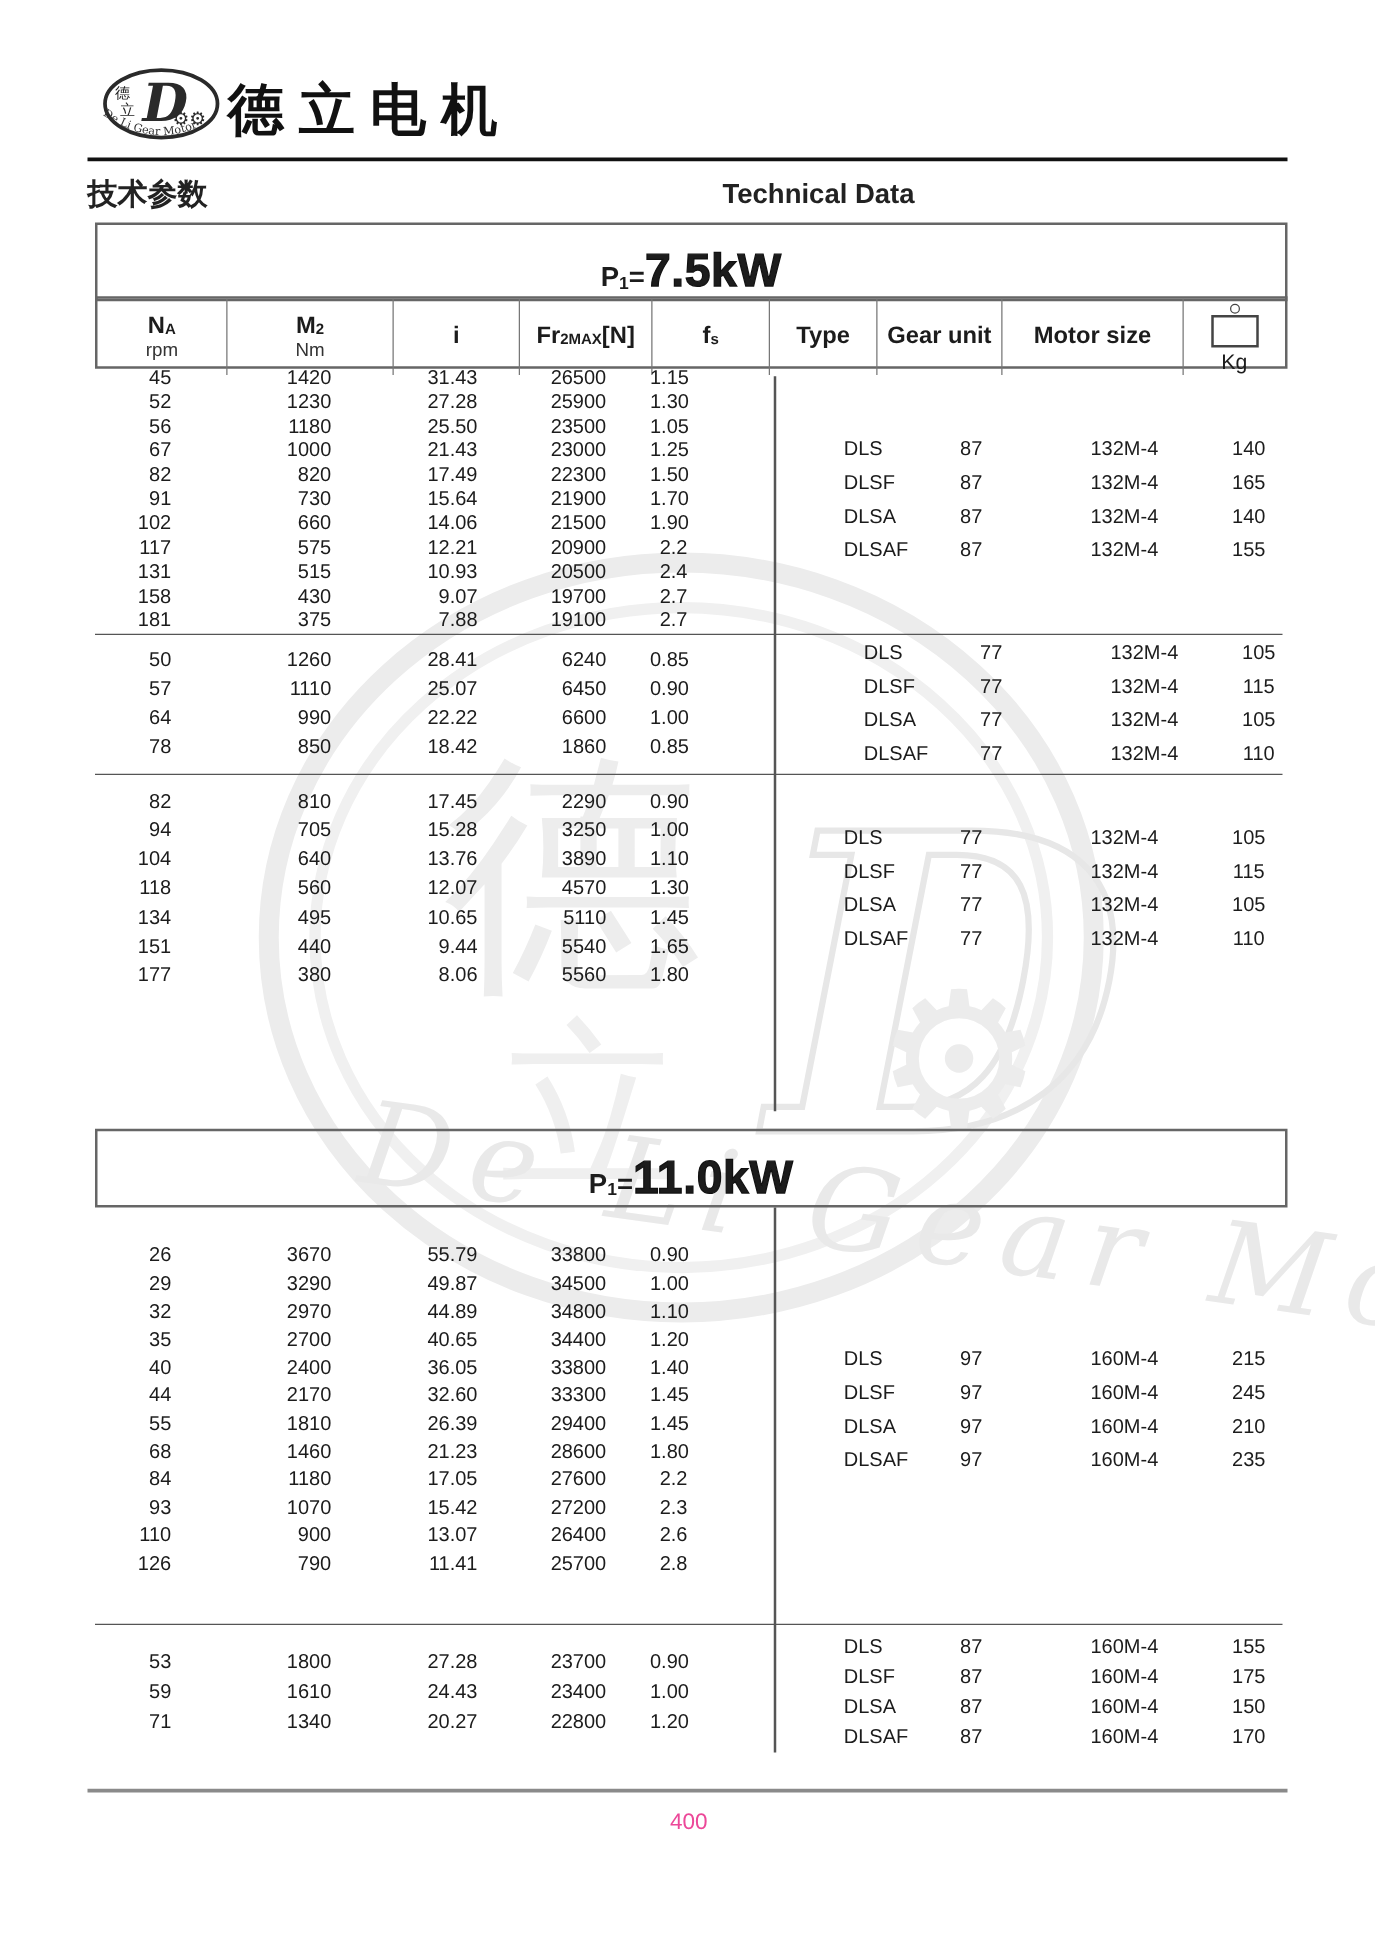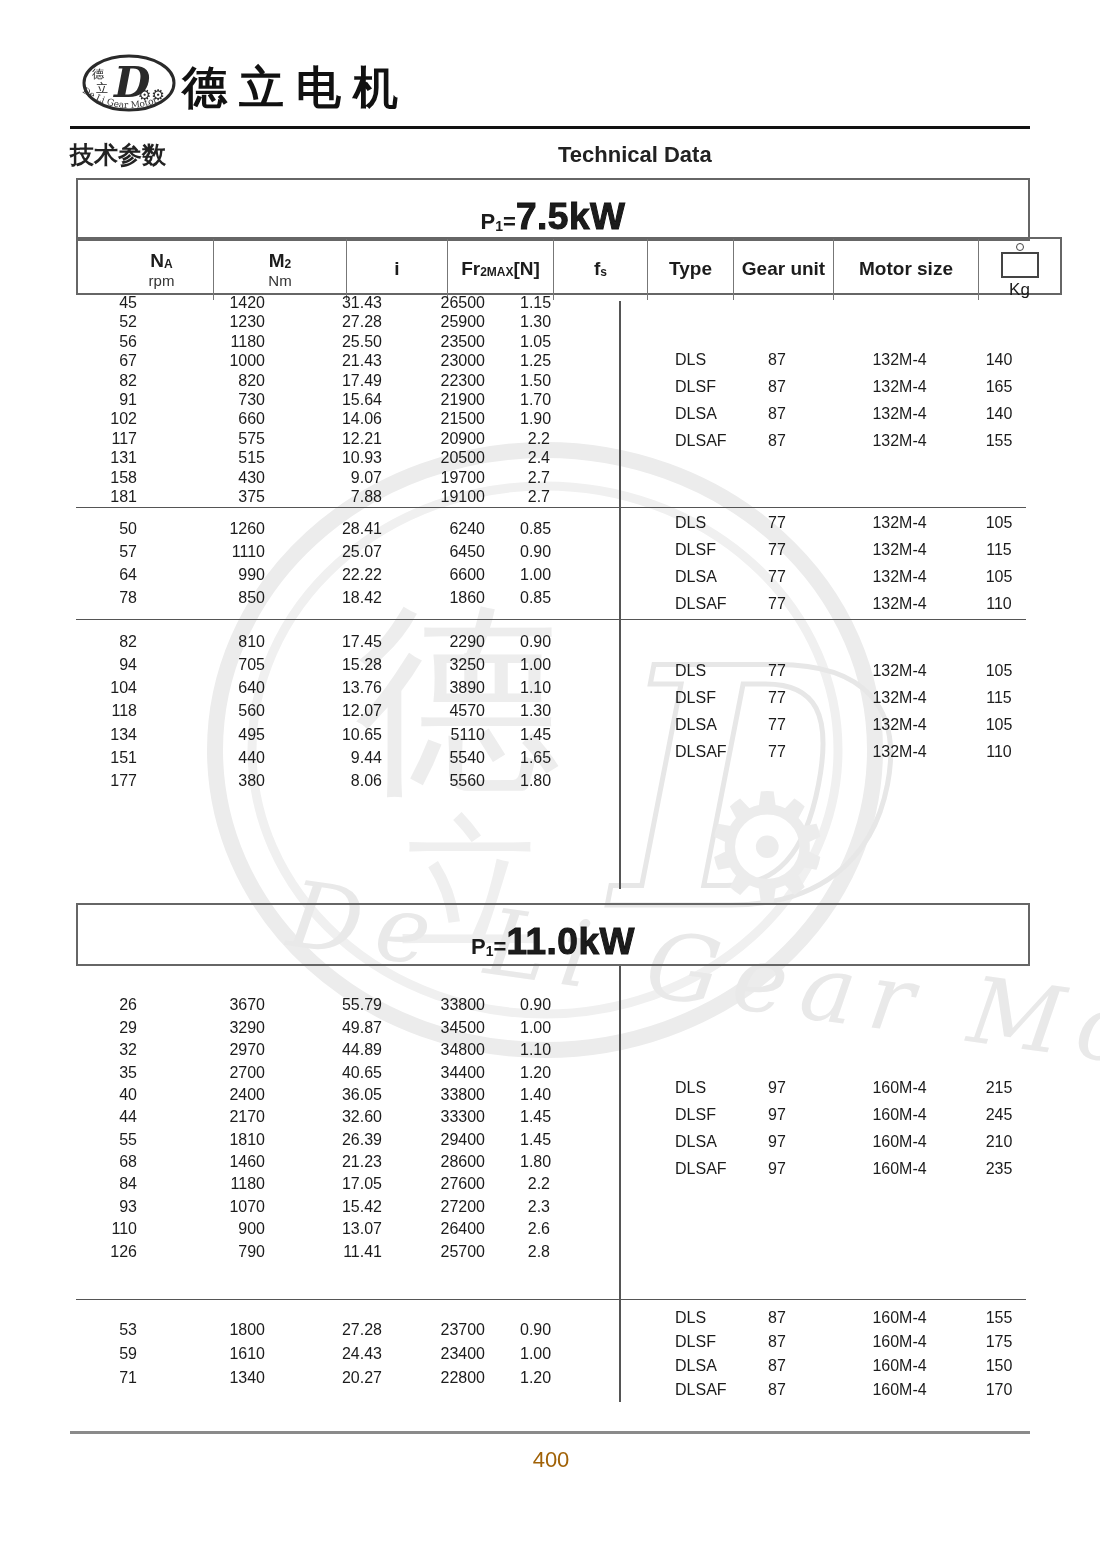--- a/index.html
+++ b/index.html
@@ -7,33 +7,33 @@
         font-family:"Liberation Sans",sans-serif;color:#1c1c1c;}
   .wm{position:absolute;left:0;top:0;z-index:0;pointer-events:none;}
   .content{position:absolute;left:0;top:0;width:100%;height:100%;z-index:1;}
 
   
   .logo{position:absolute;left:76px;top:52px;}
   .brand{position:absolute;left:182px;top:58px;font-size:45px;font-weight:bold;
          letter-spacing:12px;font-family:"DejaVu Sans","DejaVu Serif",sans-serif;color:#111;}
   .toprule{position:absolute;left:70px;top:126px;width:960px;height:2.5px;background:#111;}
   .sub-cn{position:absolute;left:70px;top:139px;font-size:24px;font-weight:bold;color:#222;}
-  .sub-en{position:absolute;left:558px;top:142px;font-size:22px;font-weight:bold;color:#222;}
+  .sub-en{position:absolute;left:578px;top:142px;font-size:22px;font-weight:bold;color:#222;}
 
   
   .titlebox{position:absolute;left:76px;width:950px;height:53px;border:2px solid #666;
             display:flex;align-items:flex-end;justify-content:center;padding-bottom:6px;box-sizing:content-box;}
   .tb1{top:178px;} .tb2{top:903px;}
   .tp{font-size:22px;font-weight:bold;line-height:1;}
   .ts{font-size:14px;font-weight:bold;line-height:1;}
   .tv{font-size:37px;font-weight:bold;line-height:0.9;letter-spacing:0.5px;-webkit-text-stroke:1px #111;}
 
   
   .colhead{position:absolute;left:76px;top:237px;width:950px;height:54px;border:2px solid #666;
-           display:grid;grid-template-columns:104px 133px 101px 106px 94px 86px 100px 145px auto;padding-left:32px;}
+           display:grid;grid-template-columns:104px 133px 101px 106px 94px 86px 100px 145px auto;}
   .hcell{border-right:1.5px solid #777;display:flex;flex-direction:column;align-items:center;justify-content:center;line-height:1.15;}
   .hcell:last-child{border-right:none;}
   .hmain{font-size:19px;font-weight:bold;}
   .hmain sub{font-size:12px;vertical-align:baseline;position:relative;bottom:-1px;font-weight:bold;}
   .hunit{font-size:15px;color:#333;}
   .kgcell{justify-content:flex-start;padding-top:5px;}
   .wicon{width:34px;height:22px;border:2px solid #444;position:relative;margin-top:8px;}
   .wicon::before{content:'';position:absolute;width:6px;height:6px;border:1.5px solid #444;border-radius:50%;
                  top:-11px;left:50%;transform:translateX(-50%);}
   .kglabel{font-size:17px;margin-top:2px;}
@@ -46,21 +46,21 @@
   .rows{width:543px;display:flex;flex-direction:column;justify-content:center;}
   .drow{display:grid;grid-template-columns:104px 133px 101px 106px 94px;height:var(--rh,22.7px);align-items:center;}
   .c{font-size:16px;text-align:right;}
   .c0{padding-right:43px;} .c1{padding-right:48px;} .c2{padding-right:32px;} .c3{padding-right:35px;} .c4{padding-right:64px;}
   .types{flex:1;display:flex;flex-direction:column;justify-content:center;padding-left:22px;}
   .trow{display:grid;grid-template-columns:86px 100px 145px auto;height:var(--th,27px);align-items:center;font-size:16px;}
   .t0{text-align:left;padding-left:34px;} .t1,.t2,.t3{text-align:center;}
 
   
   .footrule{position:absolute;left:70px;top:1431px;width:960px;height:3px;background:#8a8a8a;}
-  .pagenum{position:absolute;left:76px;top:1447px;width:950px;text-align:center;font-size:22px;color:#a16207;}
+  .pagenum{position:absolute;left:76px;top:1447px;width:950px;text-align:center;font-size:18px;color:#ec4899;}
 </style>
 </head>
 <body>
 
 <div class="page">
 
   <svg class="wm" width="1100" height="1555" viewBox="0 0 1100 1555">
     <g>
       <ellipse cx="545" cy="750" rx="330" ry="300" fill="none" stroke="#ececec" stroke-width="16"></ellipse>
       <ellipse cx="545" cy="750" rx="293" ry="264" fill="none" stroke="#f0f0f0" stroke-width="9"></ellipse>
@@ -232,21 +232,21 @@
               <div class="t t3">140</div>
             </div>
             <div class="trow">
               <div class="t t0">DLSAF</div>
               <div class="t t1">87</div>
               <div class="t t2">132M-4</div>
               <div class="t t3">155</div>
             </div>
           </div>
       </div>
-      <div class="group gsep" style="height:112px;--rh:22.7px;">
+      <div class="group gsep" style="height:112px;gap:16px;--rh:22.7px;">
         <div class="rows">
             <div class="drow">
               <div class="c c0">50</div>
               <div class="c c1">1260</div>
               <div class="c c2">28.41</div>
               <div class="c c3">6240</div>
               <div class="c c4">0.85</div>
             </div>
             <div class="drow">
               <div class="c c0">57</div>

